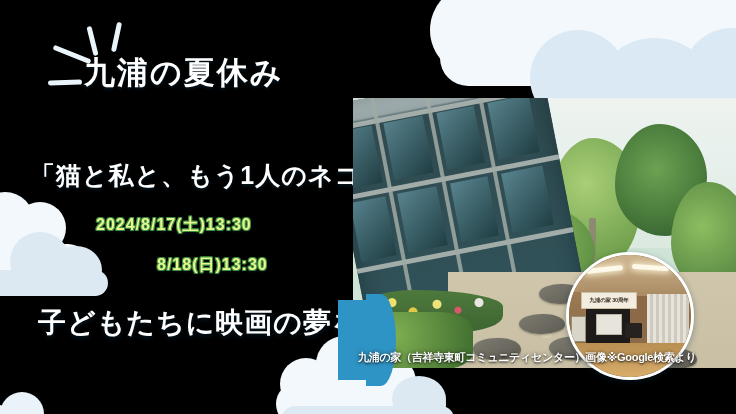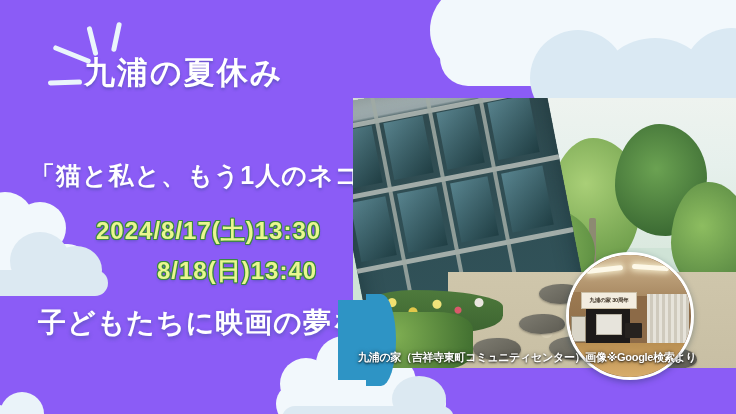--- a/index.html
+++ b/index.html
@@ -5,21 +5,21 @@
 <style>
   html,body{margin:0;padding:0;background:#2a93c4;}
   body{
     font-family:"Liberation Sans","DejaVu Sans",sans-serif;
     -webkit-font-smoothing:antialiased;
   }
   #poster{
     position:relative;
     width:736px;height:414px;
     overflow:hidden;
-    background:#8b5cf6;
+    background:#000000;
   }
 
   
   .cloud{position:absolute;pointer-events:none;}
   .cloud i{
     position:absolute;display:block;border-radius:50%;
   }
   .cloud .base{border-radius:40px;}
 
   
@@ -62,21 +62,21 @@
     letter-spacing:3px;
     text-shadow:0 2px 4px rgba(20,70,100,.45);
   }
   #title-movie{
     left:30px;top:159px;
     font-size:25px;font-weight:bold;color:#ffffff;
     letter-spacing:1px;
     text-shadow:0 2px 3px rgba(20,70,100,.35);
   }
   .date-line{
-    font-size:24px;font-weight:bold;
+    font-size:16px;font-weight:bold;
     color:#e9f78f;
     letter-spacing:1px;
     text-shadow:
       1px 0 0 #3b8a3f,-1px 0 0 #3b8a3f,0 1px 0 #3b8a3f,0 -1px 0 #3b8a3f,
       1px 1px 0 #3b8a3f,-1px -1px 0 #3b8a3f,1px -1px 0 #3b8a3f,-1px 1px 0 #3b8a3f,
       0 2px 3px rgba(20,70,100,.35);
   }
   #date-1{left:96px;top:215px;}
   #date-2{left:157px;top:255px;}
 
@@ -281,21 +281,21 @@
     <span style="left:68px;top:0px;width:5px;height:30px;transform:rotate(12deg);"></span>
     <span style="left:44px;top:4px;width:5px;height:30px;transform:rotate(-14deg);"></span>
     <span style="left:6px;top:30px;width:40px;height:5px;transform:rotate(22deg);"></span>
     <span style="left:2px;top:58px;width:34px;height:5px;transform:rotate(-2deg);"></span>
   </div>
 
   <div class="txt" id="title-main">九浦の夏休み</div>
   <div class="txt" id="title-movie">「猫と私と、もう1人のネコ」</div>
 
   <div class="txt date-line" id="date-1">2024/8/17(土)13:30</div>
-  <div class="txt date-line" id="date-2">8/18(日)13:40</div>
+  <div class="txt date-line" id="date-2">8/18(日)13:30</div>
 
   <div class="txt lead" id="lead-1">子どもたちに映画の夢を</div>
 
   <div id="photo-main">
     <div class="sky"></div>
 
     <div class="tree" style="left:196px;top:40px;width:92px;height:130px;background:radial-gradient(circle at 40% 35%,#a9cf77,#5f9140);"></div>
     <div class="trunk" style="left:236px;top:120px;width:7px;height:110px;"></div>
     <div class="tree" style="left:262px;top:26px;width:92px;height:112px;background:radial-gradient(circle at 45% 40%,#6ba252,#2f5c2b);"></div>
     <div class="tree" style="left:318px;top:84px;width:78px;height:110px;background:radial-gradient(circle at 40% 40%,#8dbd60,#49793a);"></div>

